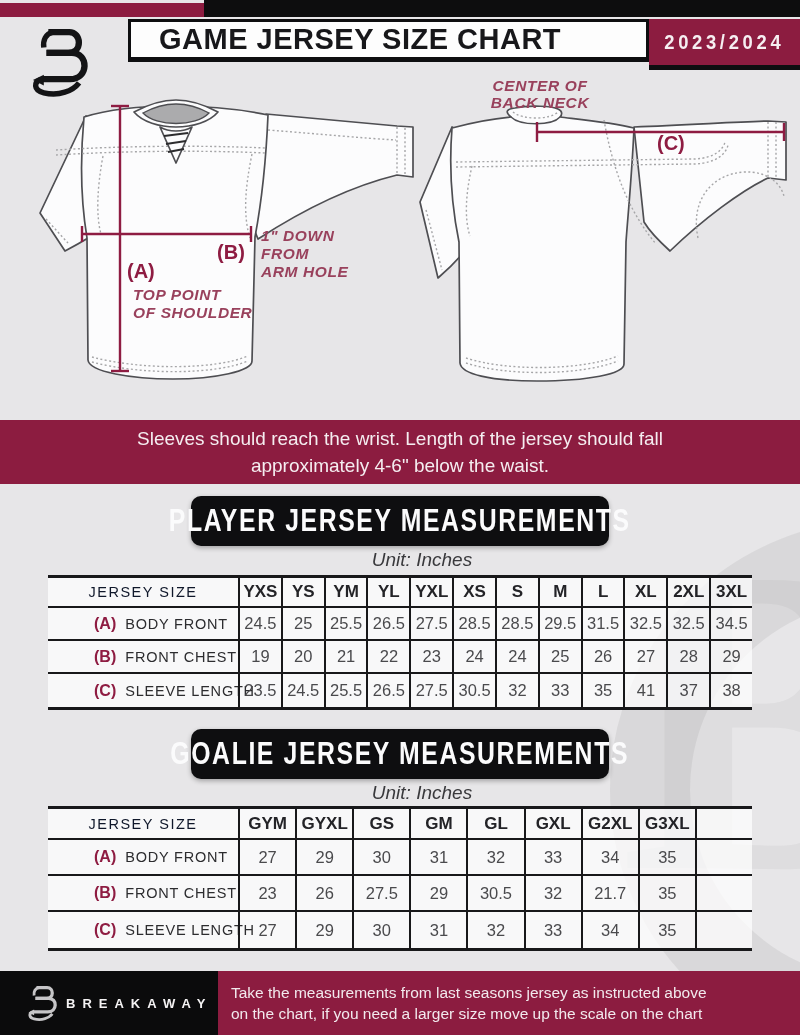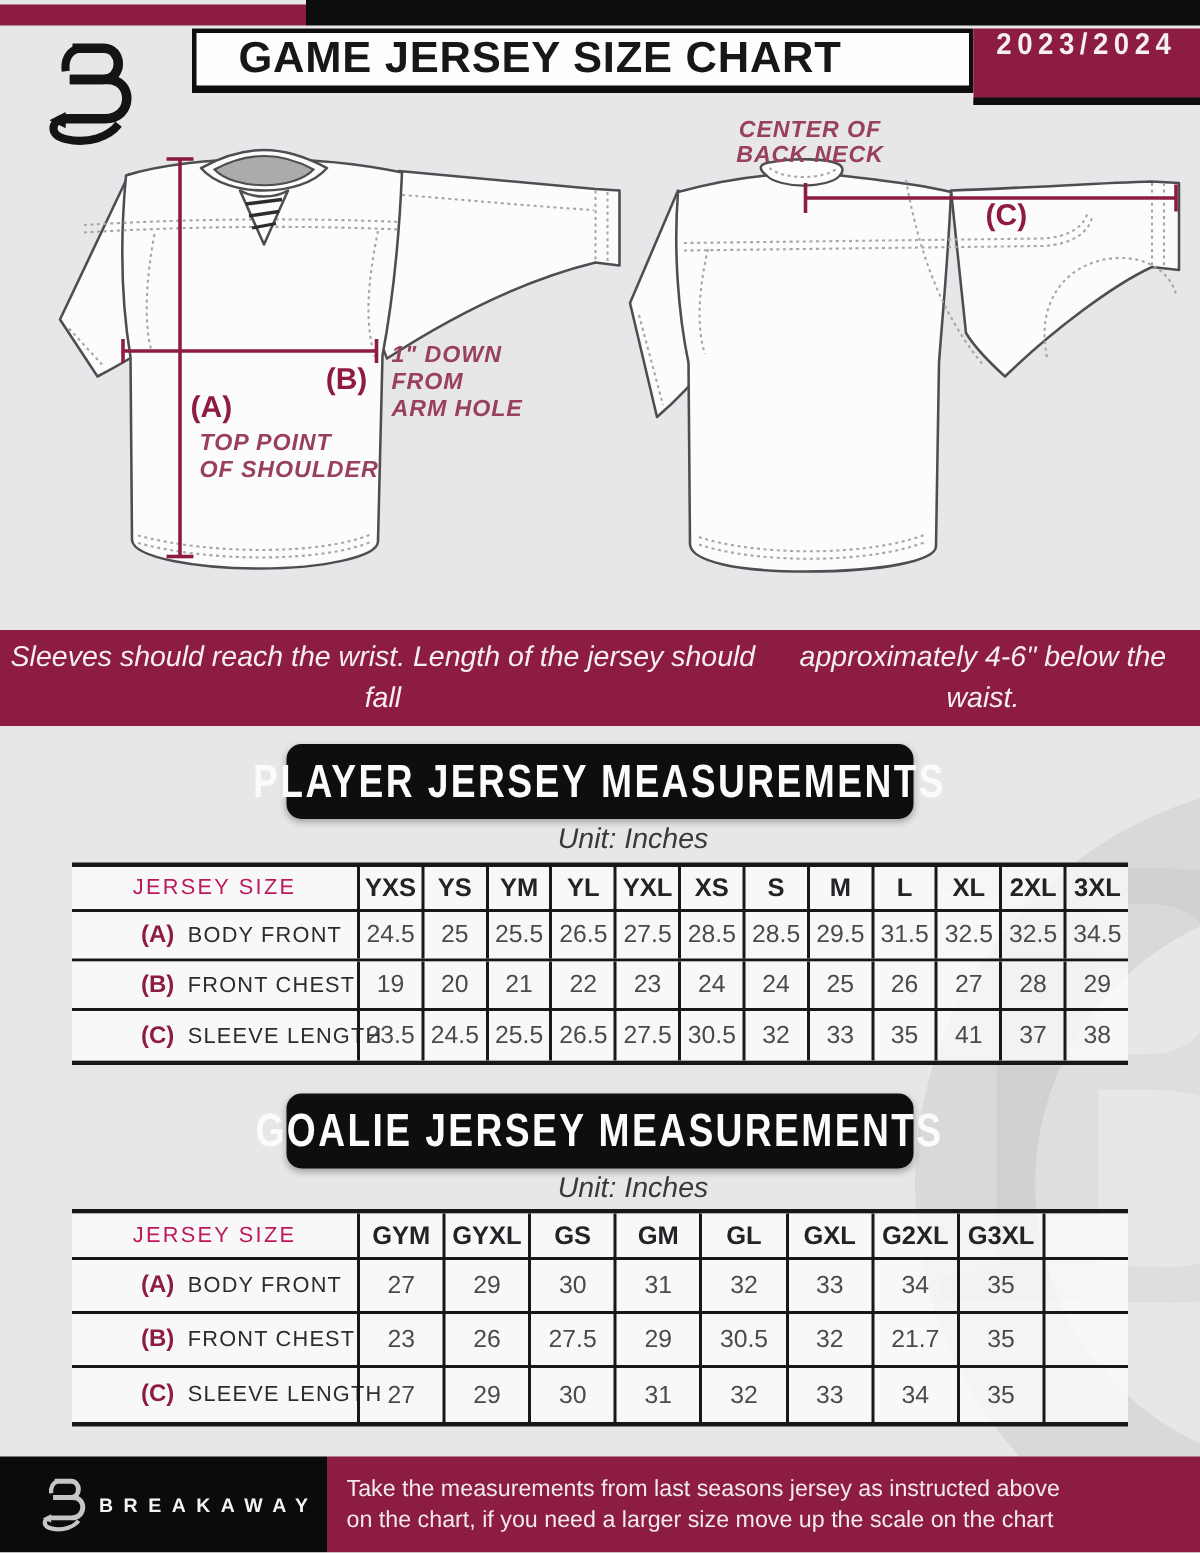--- a/index.html
+++ b/index.html
@@ -14,64 +14,64 @@
   .top-maroon { position:absolute; left:0; top:3px; width:204px; height:14px; background:#8c1c40; }
   .titlebar-white {
     position:absolute; left:128px; top:19px; width:521px; height:43px;
     background:#fdfdfd; border:3px solid #0e0e10; border-bottom-width:5px;
     display:flex; align-items:center; padding-left:28px;
   }
   .page-title { font-size:29px; font-weight:800; letter-spacing:.5px; color:#17171a; white-space:nowrap; }
   .titlebar-maroon {
     position:absolute; left:649px; top:19px; width:151px; height:51px;
     background:#8c1c40; border-bottom:5px solid #0e0e10;
-    display:flex; justify-content:center;
+    display:flex; align-items:center; justify-content:center;
   }
   .season { color:#f6eef1; font-size:20px; font-weight:800; letter-spacing:4px; transform:scaleX(.92); white-space:nowrap; }
   .logo-header { position:absolute; left:30px; top:24px; width:62px; height:76px; --lc:#141416; }
   
   .wm-ring { position:absolute; left:610px; top:520px; width:540px; height:540px;
     border:80px solid rgba(95,95,100,0.10); border-radius:50%; }
   .wm-b { position:absolute; left:620px; top:500px; font-family:"Liberation Serif","DejaVu Serif",serif;
     font-weight:bold; font-size:440px; color:rgba(60,60,66,0.05); line-height:1; }
   
   .diagram { position:absolute; left:0; top:70px; width:800px; height:350px; }
   .out { fill:#fcfcfd; stroke:#4e4e52; stroke-width:1.7; stroke-linejoin:round; }
   .seam { fill:none; stroke:#a6a6a8; stroke-width:1.4; stroke-dasharray:2 2.4; }
   .thin { fill:none; stroke:#4e4e52; stroke-width:1.4; }
   .collar-in { fill:#ababad; stroke:#4e4e52; stroke-width:1.4; }
   .lace { fill:none; stroke:#2c2c2e; stroke-width:2.2; }
   .red { fill:none; stroke:#8e1c42; stroke-width:2.4; }
   .dia-marker { font:800 20px "Liberation Sans",sans-serif; fill:#8e1c42; }
   .dia-caption { font:italic 600 15.5px "Liberation Sans",sans-serif; fill:#99415c; letter-spacing:.6px; }
   
   .notice { position:absolute; left:0; top:420px; width:800px; height:64px; background:#8c1c40;
-    display:flex; flex-direction:row; align-items:center; justify-content:center;
-    color:#f5edf0; font-size:19px; line-height:27px; text-align:center;font-style:italic; }
+    display:flex; flex-direction:column; align-items:center; justify-content:center;
+    color:#f5edf0; font-size:19px; line-height:27px; text-align:center; }
   
   .sec-banner { position:absolute; left:50%; transform:translateX(-50%); width:418px; height:50px;
     background:#0e0e10; border-radius:10px; display:flex; align-items:center; justify-content:center;
     box-shadow:0 2px 5px rgba(0,0,0,0.3); }
   .sec-banner span { color:#fbfbfc; font-size:31px; font-weight:800; letter-spacing:2px;
     transform:scaleX(.8); white-space:nowrap; }
   .unit { position:absolute; left:0; width:800px; text-align:center; font-style:italic;
     font-size:19px; font-weight:500; color:#39393c;padding-left:44px; }
   
   .sizetable { position:absolute; left:48px; width:704px;
     border-top:3px solid #18181a; border-bottom:3px solid #18181a; }
   .trow { display:grid; border-bottom:2px solid #18181a; background:rgba(255,255,255,0.72); }
   .trow:last-child { border-bottom:none; }
   .ptable .trow { grid-template-columns:190px repeat(12,1fr); height:33px; }
   .ptable .trow.head { height:30px; }
   .gtable .trow { grid-template-columns:190px repeat(9,1fr); height:36px; }
   .gtable .trow.head { height:31px; }
   .cell { display:flex; align-items:center; justify-content:center; }
   .hcell { border-left:2px solid #18181a; font-weight:700; font-size:17px; color:#232327; }
   .vcell { border-left:2px solid #18181a; font-size:16.5px; color:#4a4a4d; }
-  .corner { color:#be185d; letter-spacing:1.5px; font-size:14.5px; }
+  .corner { color:#0f172a; letter-spacing:1.5px; font-size:14.5px; }
   .rowhead { justify-content:flex-start; padding-left:46px; gap:9px; }
   .rkey { color:#8e1c42; font-weight:800; font-size:16px; }
   .rlabel { color:#2c2c2f; font-size:14.5px; letter-spacing:.8px; font-weight:500; white-space:nowrap; }
   
   .footer-black { position:absolute; left:0; top:971px; width:218px; height:64px; background:#0b0b0c; }
   .logo-footer { position:absolute; left:28px; top:983px; width:30px; height:40px; --lc:#c6c5c7; }
   .footer-brand { position:absolute; left:66px; top:996px; color:#f4f2f3; font-size:13px;
     font-weight:700; letter-spacing:7px; white-space:nowrap; }
   .footer-maroon { position:absolute; left:218px; top:971px; width:680px; height:64px; background:#8c1c40;
     display:flex; flex-direction:column; justify-content:center; padding-left:13px;

